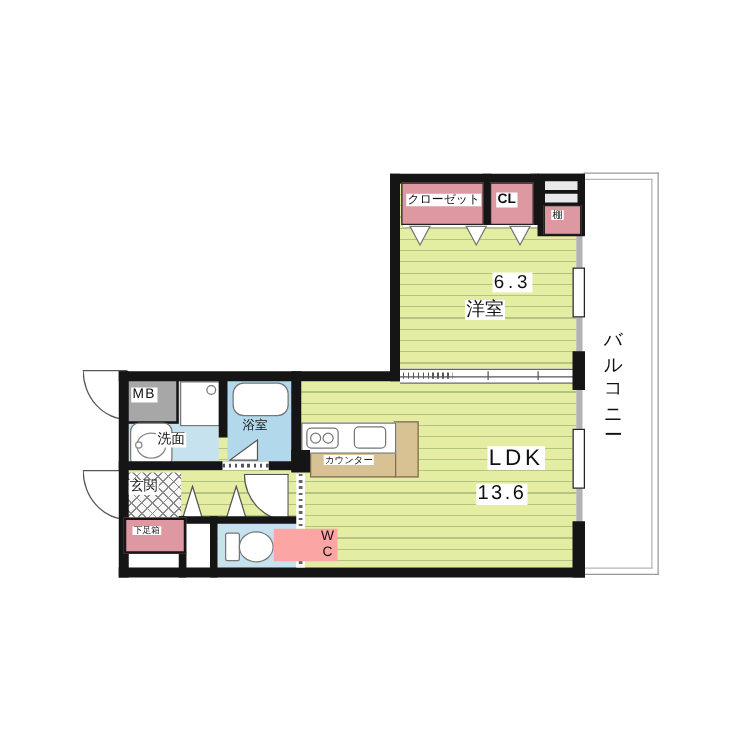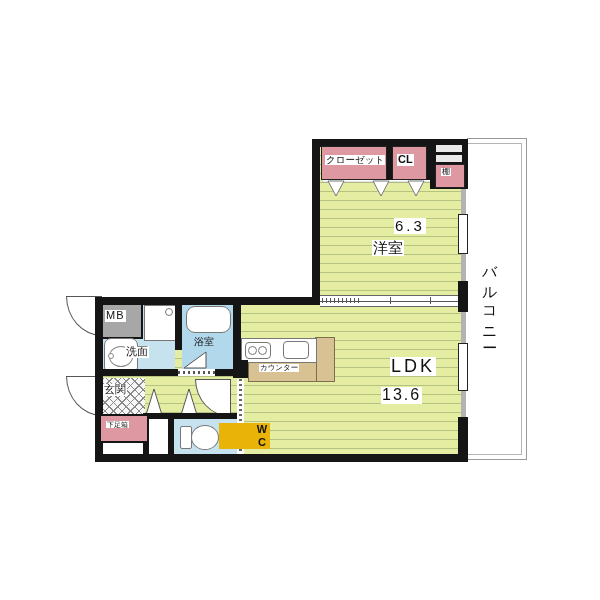--- a/index.html
+++ b/index.html
@@ -96,21 +96,21 @@
     <div style="position:absolute;left:4px;top:7px;width:22px;height:19px;border:1px solid #888;border-radius:50%;"></div>
     <div style="position:absolute;left:3px;top:14px;width:4px;height:4px;border:1px solid #888;border-radius:50%;background:#fff;"></div>
   </div>
   <div class="lbl" style="left:125px;top:346px;font-size:11px;">洗面</div>
 
   <div class="mb" style="left:99px;top:301px;width:40px;height:34px;"></div>
   <div class="lbl" style="left:105px;top:310px;font-size:11px;letter-spacing:1px;">MB</div>
 
   <div class="bath" style="left:182px;top:303px;width:51px;height:66px;"></div>
   <div class="whitebox" style="left:186px;top:306px;width:43px;height:25px;border-radius:9px;"></div>
-  <div class="lbl" style="left:193px;top:337px;font-size:10px;background:#b2d8ec;">浴室</div>
+  <div class="lbl" style="left:193px;top:337px;font-size:10px;background:#b2d8ec;font-family:Liberation Mono, monospace;">浴室</div>
   <svg class="abs" style="left:183px;top:351px;z-index:16;" width="24" height="18">
     <polygon points="1,17 23,17 23,1" fill="#fff" stroke="#555" stroke-width="1"></polygon>
   </svg>
 
   <div class="dashdoor" style="left:178px;top:369px;width:37px;height:7px;"></div>
 
   <div class="hatch" style="left:99px;top:378px;width:46px;height:36px;"></div>
   <div class="lbl" style="left:103px;top:384px;font-size:11px;">玄関</div>
   <svg class="abs" style="left:144px;top:388px;z-index:16;" width="58" height="28">
     <polygon points="10,1 18,27 2,27" fill="#fff" stroke="#555" stroke-width="1"></polygon>
@@ -118,22 +118,22 @@
   </svg>
 
   <div class="pink" style="left:99px;top:414px;width:46px;height:25px;border:2px solid #151515;"></div>
   <div class="lbl" style="left:106px;top:421px;font-size:7px;">下足箱</div>
   <div class="whitebox" style="left:99px;top:441px;width:46px;height:14px;border:2px solid #151515;"></div>
   <div class="whitebox" style="left:149px;top:419px;width:19px;height:36px;border:0;z-index:12;"></div>
 
   <div class="blue" style="left:174px;top:419px;width:63px;height:36px;"></div>
   <div class="whitebox" style="left:180px;top:426px;width:10px;height:21px;border-radius:2px;"></div>
   <div class="whitebox" style="left:191px;top:425px;width:26px;height:23px;border-radius:50%;"></div>
-  <div class="lbl nobg" style="left:219px;top:423px;width:14px;font-size:11px;font-weight:bold;
-       white-space:normal;word-break:break-all;line-height:1.2;background:#eab308;padding-left:36px;">WC</div>
+  <div class="lbl nobg" style="left:219px;top:423px;width:14px;font-size:11px;font-weight:normal;
+       white-space:normal;word-break:break-all;line-height:1.2;background:#fca5a5;padding-left:36px;">WC</div>
 
   <div class="arc" style="left:195px;top:379px;width:34px;height:36px;"></div>
 
   <div class="vdashdoor" style="left:237px;top:379px;width:7px;height:75px;"></div>
 
   <div class="tan" style="left:315px;top:337px;width:18px;height:43px;"></div>
   <div class="tan" style="left:248px;top:360px;width:67px;height:20px;"></div>
   <div class="whitebox" style="left:241px;top:338px;width:74px;height:23px;"></div>
   <div class="whitebox" style="left:245px;top:342px;width:24px;height:15px;border-radius:4px;z-index:15;">
     <div style="position:absolute;left:2px;top:3px;width:7px;height:7px;border:1px solid #777;border-radius:50%;"></div>

